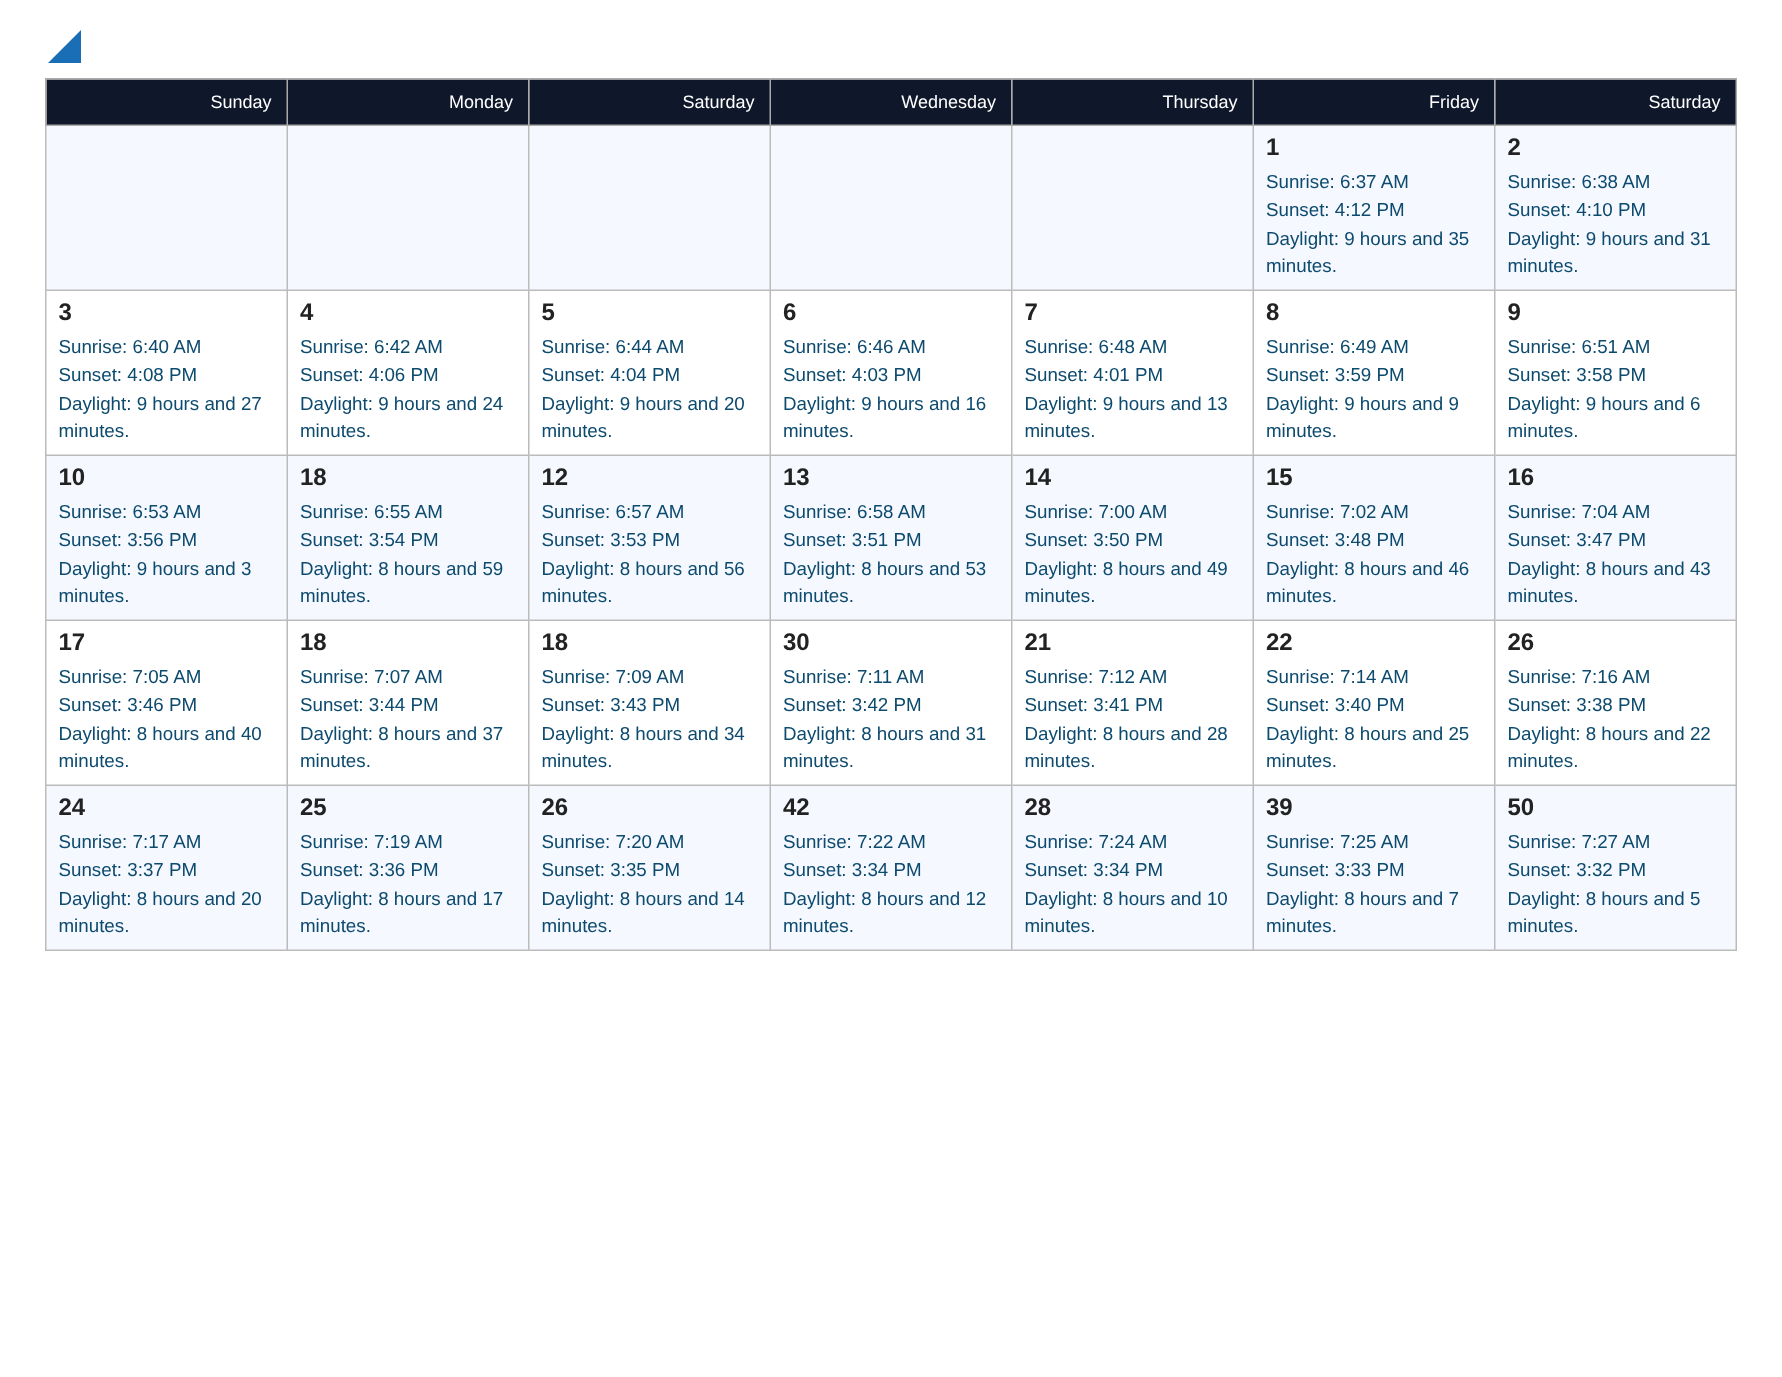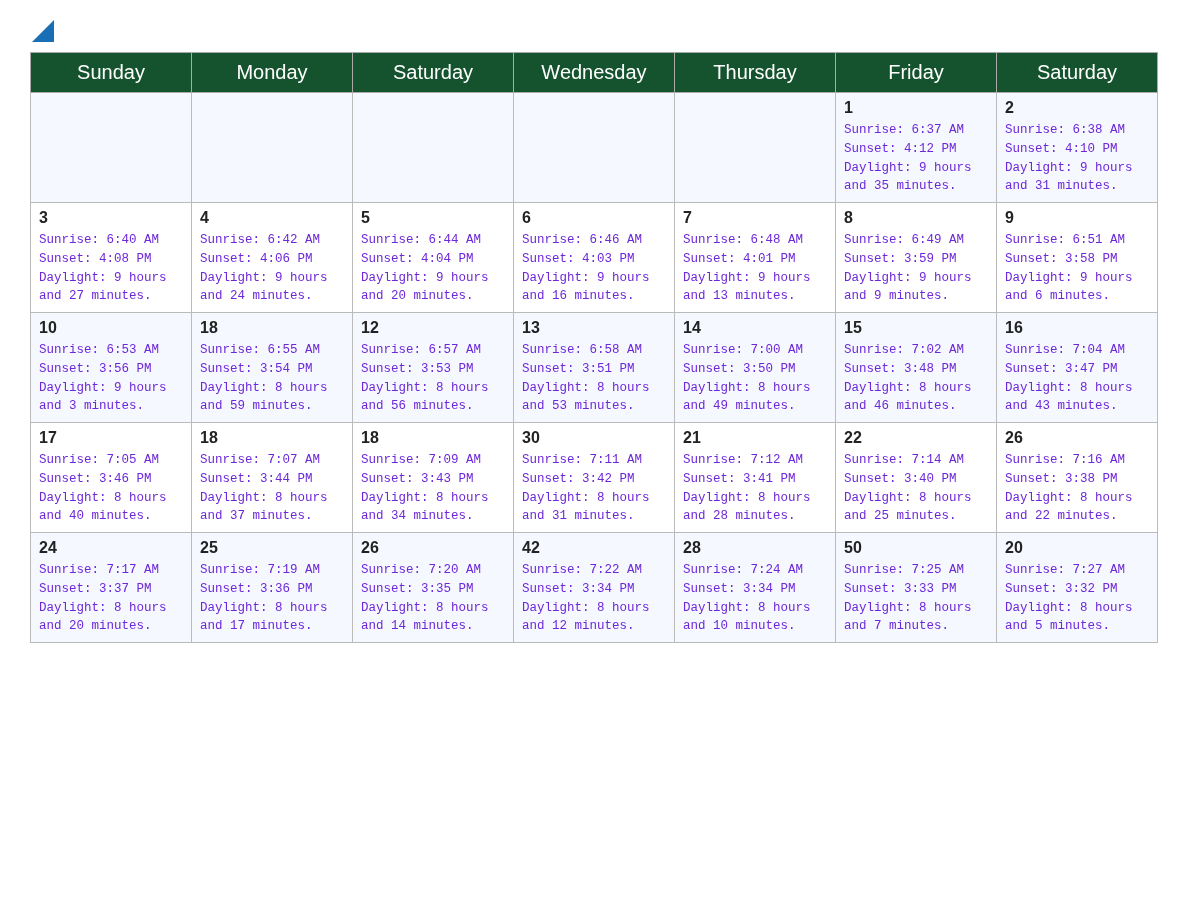--- a/index.html
+++ b/index.html
@@ -44,25 +44,25 @@
       font-size: 20px;
       color: #444;
       margin-top: 4px;
     }
     .calendar {
       width: 100%;
       border-collapse: collapse;
       margin-top: 10px;
     }
     .calendar th {
-      background-color: #14532d;
+      background-color: #0f172a;
       color: #fff;
       padding: 8px 10px;
-      text-align: center;
-      font-size: 20px;
+      text-align: right;
+      font-size: 12px;
       font-weight: normal;
       border: 1px solid #aaa;
     }
     .calendar td {
       vertical-align: top;
       padding: 6px 8px;
       border: 1px solid #bbb;
       width: calc(100% / 7);
       min-height: 110px;
       font-size: 13px;
@@ -70,22 +70,21 @@
     }
     .day-number {
       font-size: 16px;
       font-weight: bold;
       color: #222;
       margin-bottom: 4px;
     }
     .day-info {
       font-size: 12.5px;
       line-height: 1.5;
-      color: #6d28d9;
-      font-family: Liberation Mono, monospace;
+      color: #0c4a6e;
     }
     .empty-cell {
       background: #f9f9f9;
     }
     .week-row td {
       background: #fff;
     }
     .week-row:nth-child(odd) td {
       background: #f5f8ff;
     }
@@ -246,22 +245,22 @@
         </td>
         <td>
           <div class="day-number">42</div>
           <div class="day-info">Sunrise: 7:22 AM<br>Sunset: 3:34 PM<br>Daylight: 8 hours and 12 minutes.</div>
         </td>
         <td>
           <div class="day-number">28</div>
           <div class="day-info">Sunrise: 7:24 AM<br>Sunset: 3:34 PM<br>Daylight: 8 hours and 10 minutes.</div>
         </td>
         <td>
+          <div class="day-number">39</div>
+          <div class="day-info">Sunrise: 7:25 AM<br>Sunset: 3:33 PM<br>Daylight: 8 hours and 7 minutes.</div>
+        </td>
+        <td>
           <div class="day-number">50</div>
-          <div class="day-info">Sunrise: 7:25 AM<br>Sunset: 3:33 PM<br>Daylight: 8 hours and 7 minutes.</div>
-        </td>
-        <td>
-          <div class="day-number">20</div>
           <div class="day-info">Sunrise: 7:27 AM<br>Sunset: 3:32 PM<br>Daylight: 8 hours and 5 minutes.</div>
         </td>
       </tr>
     </tbody>
 </table>
 
 </body></html>

